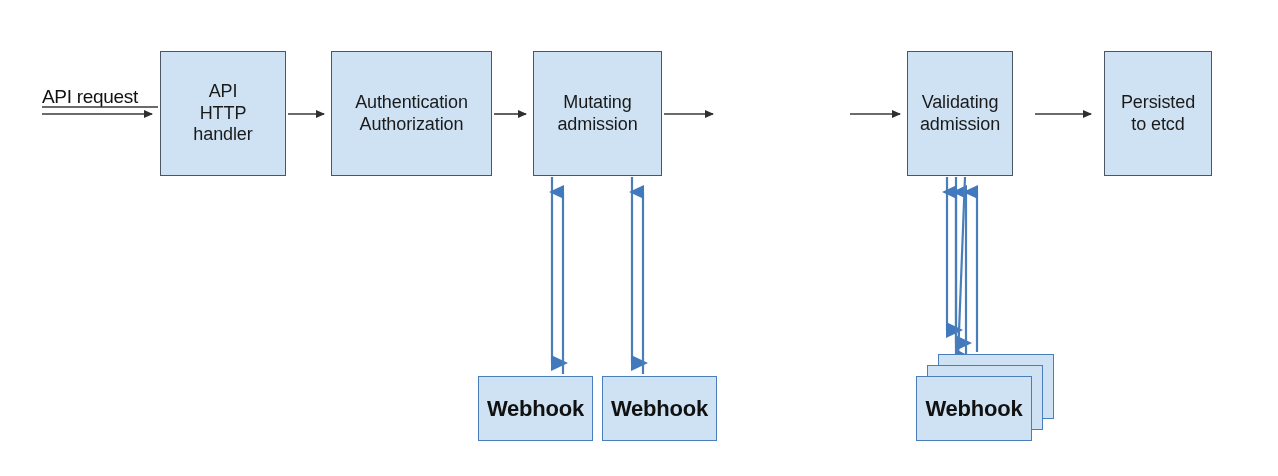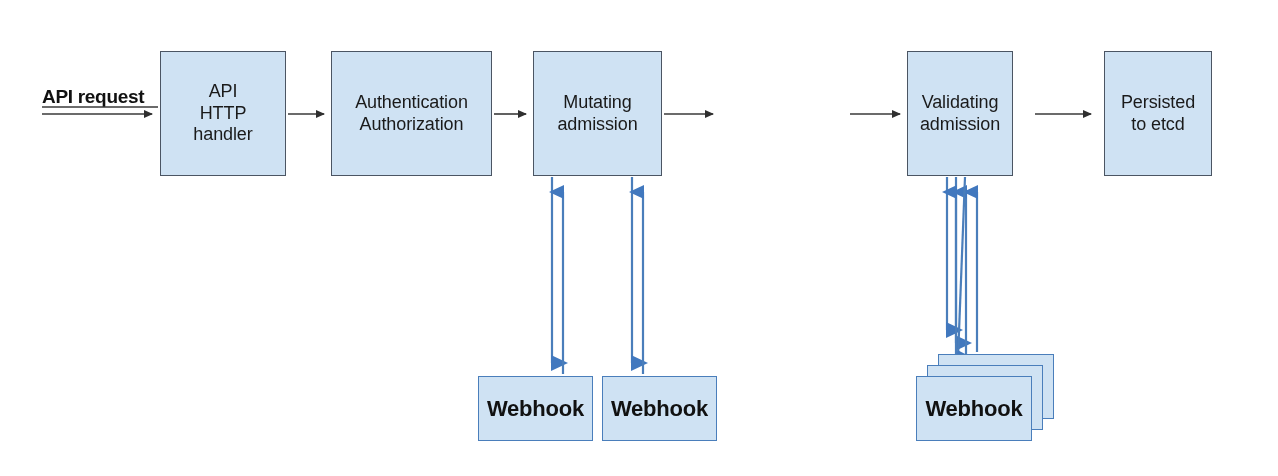--- a/index.html
+++ b/index.html
@@ -46,21 +46,21 @@
   }
   .webhook-ghost {
     position: absolute;
     box-sizing: border-box;
     background: #cfe2f3;
     border: 1.6px solid #4a7ebb;
   }
   .req-label {
     position: absolute;
     font-size: 19px;
-    font-weight: 700;
+    font-weight: 400;
     color: #111111;
     letter-spacing: -0.3px;
     white-space: nowrap;
   }
   svg.overlay {
     position: absolute;
     left: 0;
     top: 0;
     width: 1278px;
     height: 476px;

